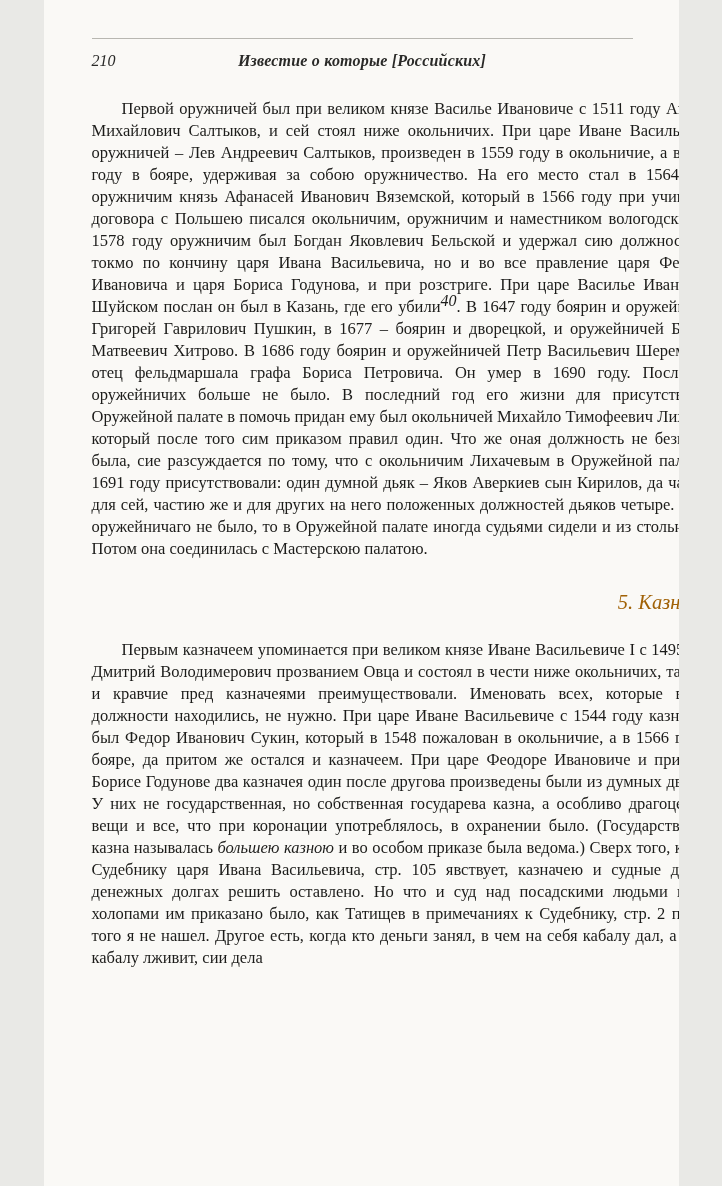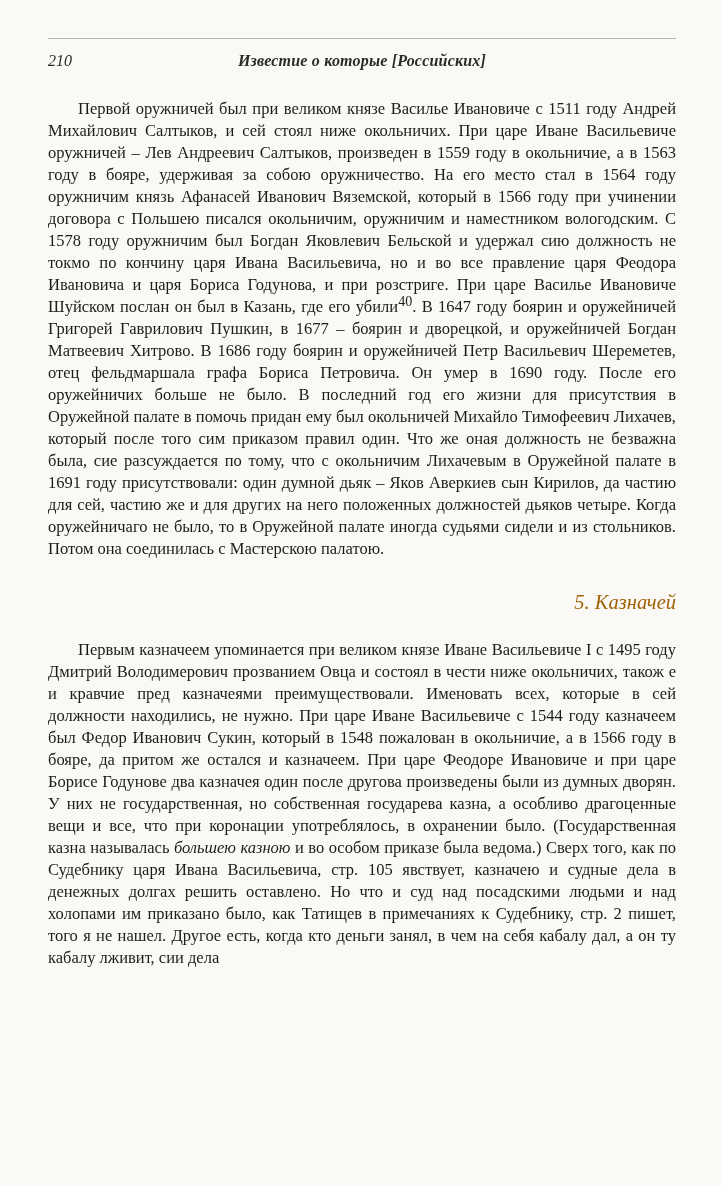--- a/index.html
+++ b/index.html
@@ -2,21 +2,21 @@
 <html lang="ru"><head>
 <meta charset="utf-8">
 <style>
   html, body {
     margin: 0;
     padding: 0;
     background: #e9e9e6;
   }
   .page {
     position: relative;
-    width: 722px;
+    width: 635px;
     height: 1186px;
     margin: 0 auto;
     background: #faf9f6;
     font-family: "Liberation Serif", "DejaVu Serif", serif;
     color: #1e1e1e;
     box-sizing: border-box;
     overflow: hidden;
   }
   .top-rule {
     position: absolute;
@@ -56,23 +56,24 @@
   .para {
     margin: 0;
     text-align: justify;
     font-size: 16.5px;
     line-height: 22px;
     text-indent: 30px;
     color: #1c1c1a;
     hyphens: auto;
   }
   .para sup {
-    font-size: 14px;
+    font-size: 16px;
     line-height: 0;
     vertical-align: super;
+    font-style: italic;
   }
   .para em {
     font-style: italic;
   }
   .section-heading {
     text-align: right;
     font-style: italic;
     font-weight: normal;
     font-size: 20.5px;
     color: #a16207;

